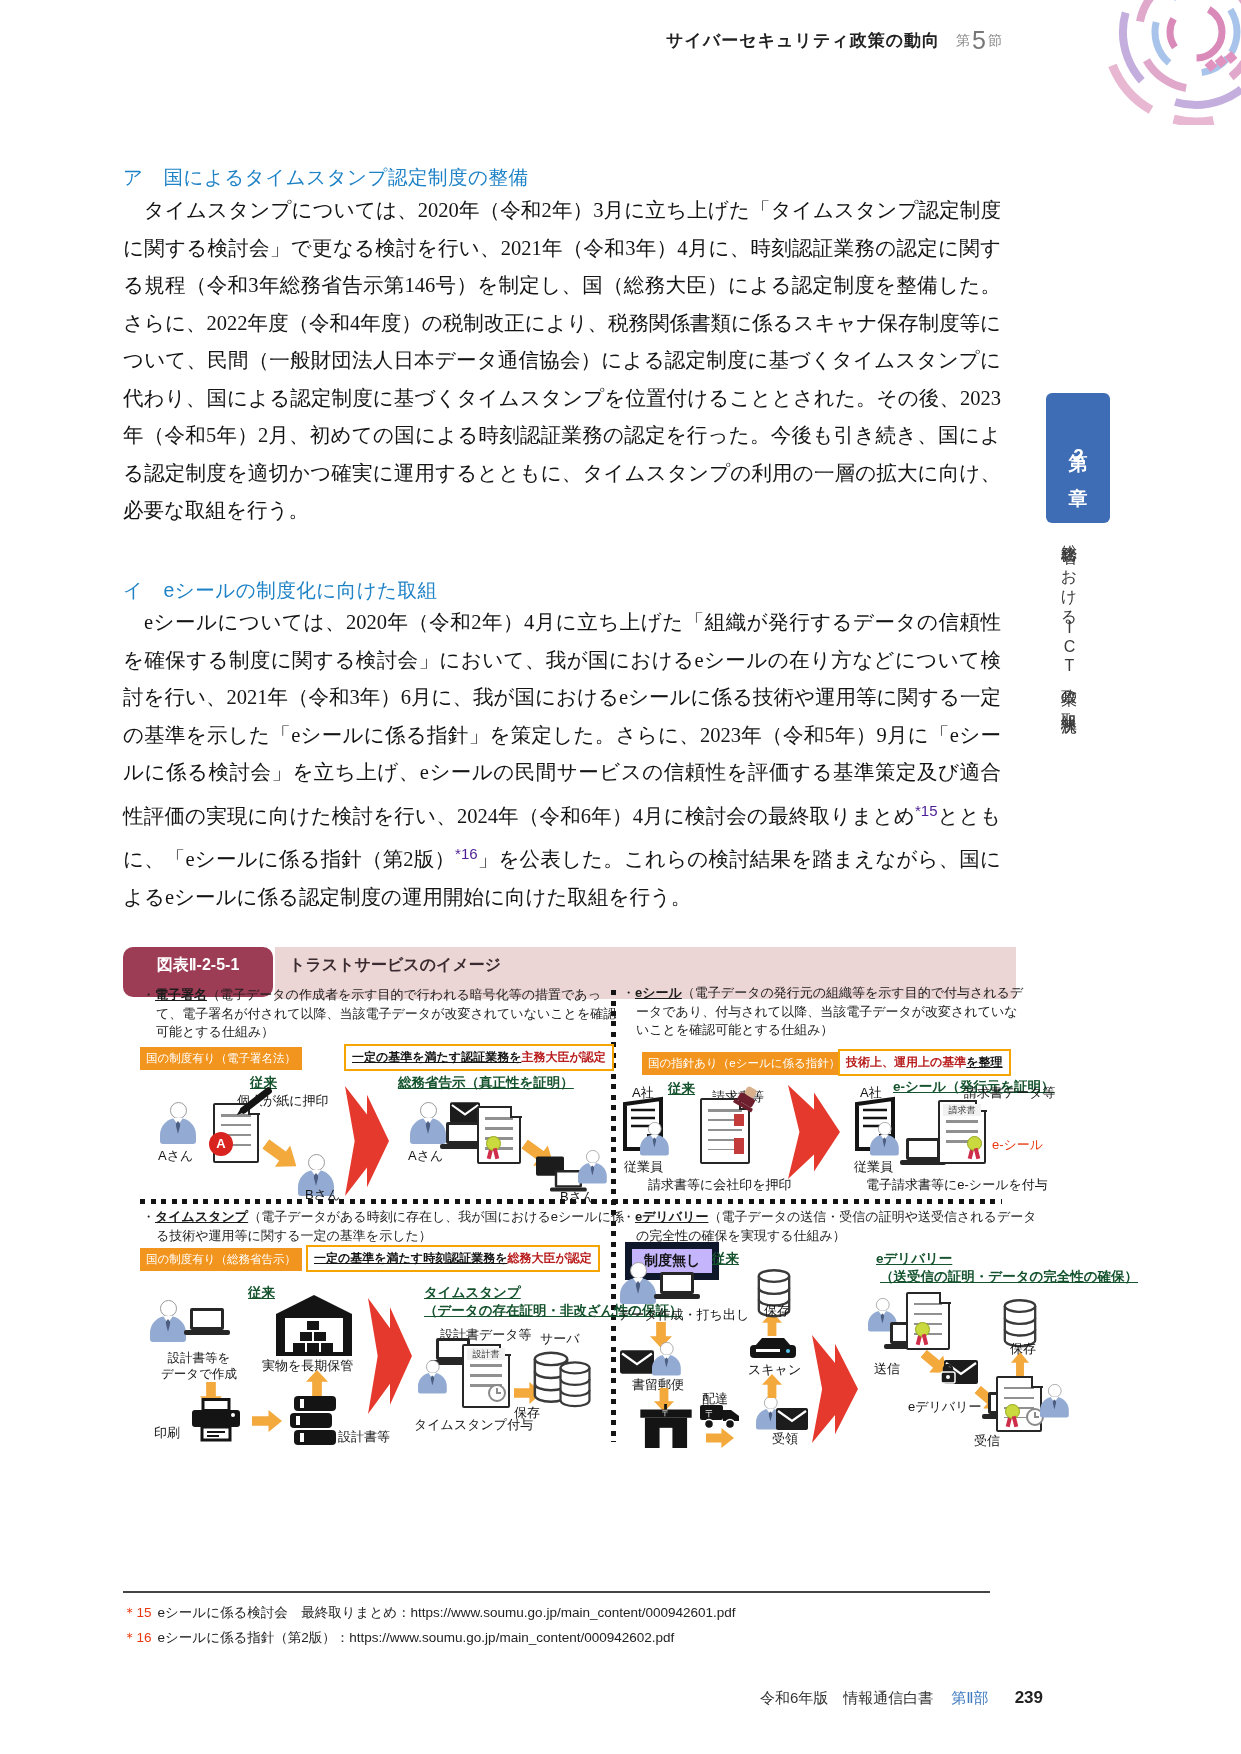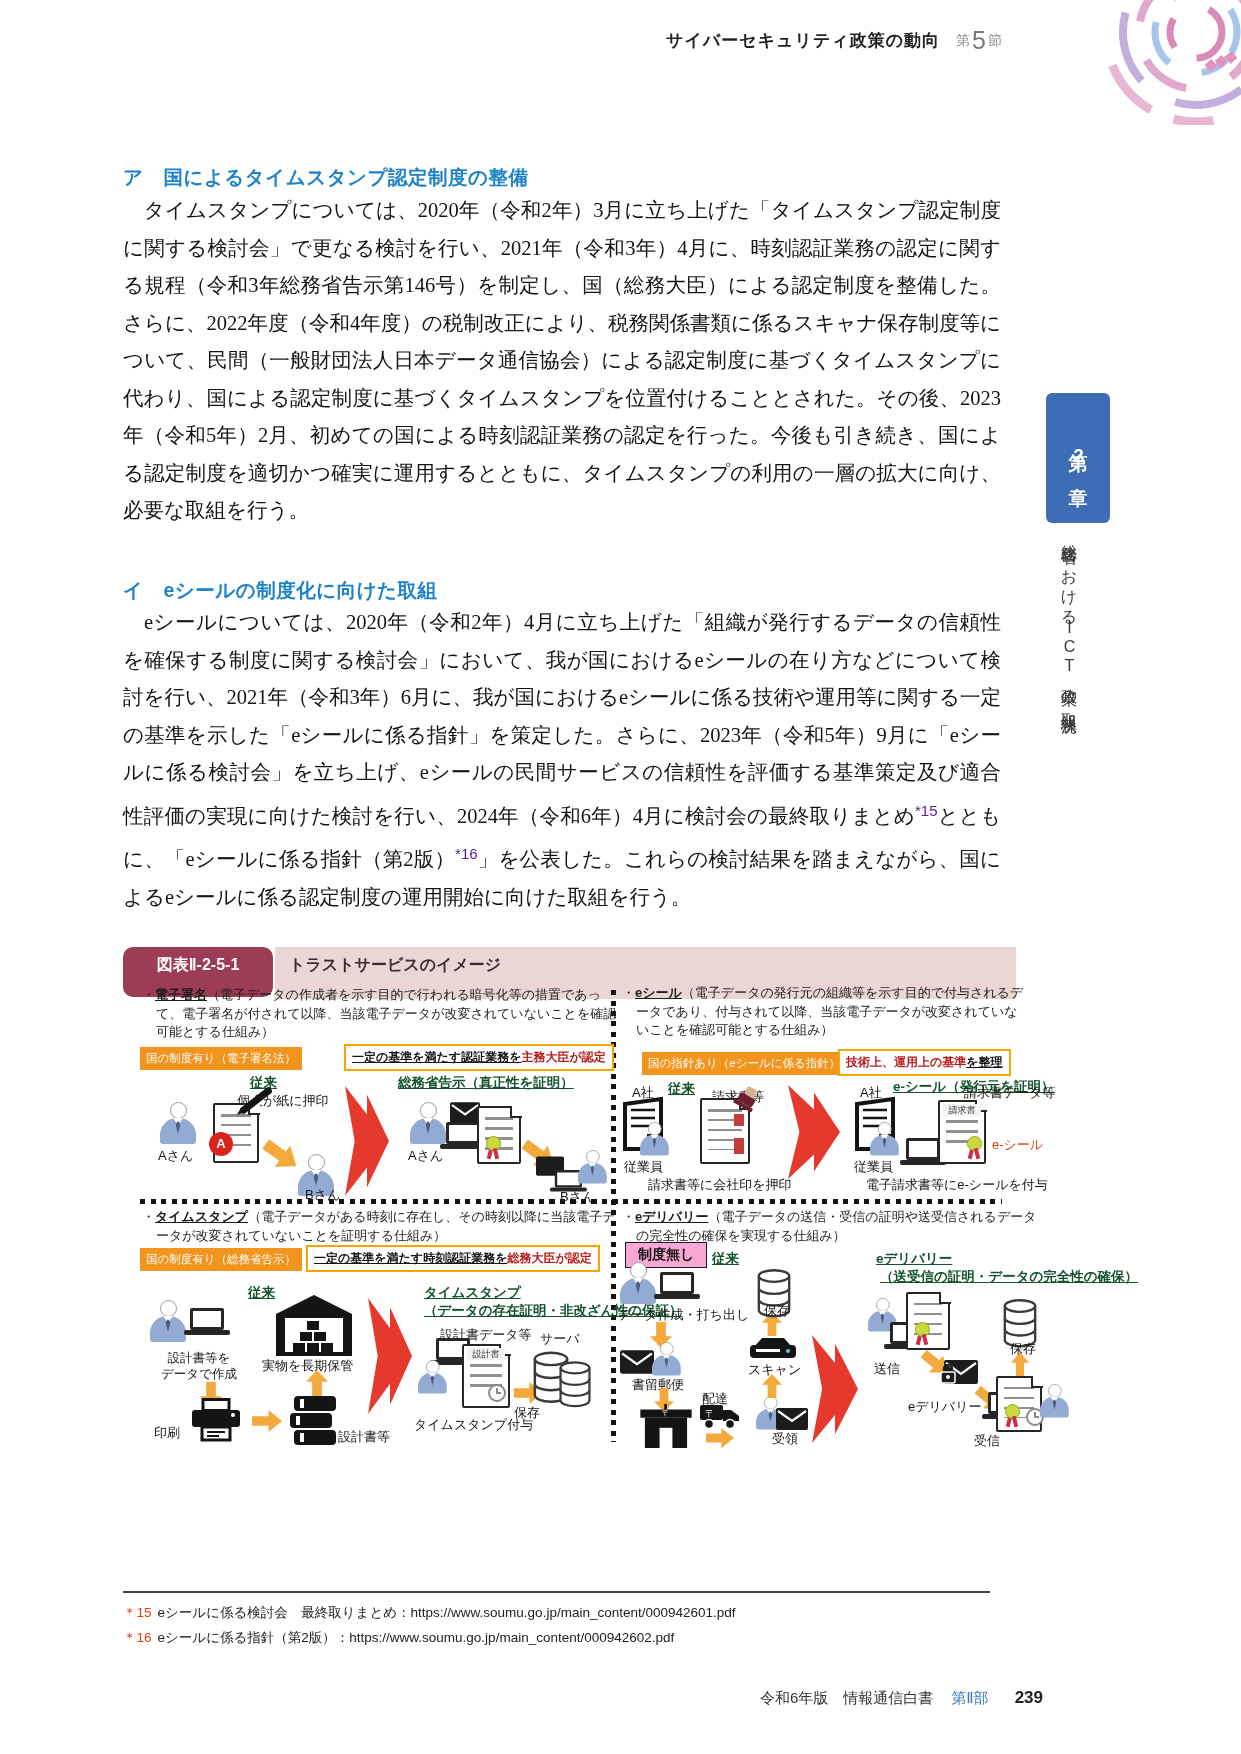--- a/index.html
+++ b/index.html
@@ -15,41 +15,41 @@
   .hdr-sec .num{font-size:25px;color:#777;margin:0 2px}
 
   
   .chapter-tab{left:1046px;top:393px;width:64px;height:130px;background:#3f6db5;border-radius:6px;
     color:#fff;display:flex;align-items:center;justify-content:center;
     writing-mode:vertical-rl;text-orientation:upright;font-size:19px;letter-spacing:6px;font-weight:bold}
   .side-caption{left:1058px;top:532px;height:310px;writing-mode:vertical-rl;text-orientation:upright;
     font-size:16px;color:#3a3a3a;letter-spacing:2px}
 
   
-  .h-blue{color:#1e82c6;font-weight:bold;font-size:19.5px;letter-spacing:.5px}
+  .h-blue{color:#1e82c6;font-weight:normal;font-size:19.5px;letter-spacing:.5px}
   .para{width:878px;font-size:20.5px;line-height:37.5px;color:#141414;text-align:justify}
   .sup{color:#4c1d95;font-size:15px;vertical-align:7px;font-family:"Liberation Sans",sans-serif}
 
   
   .fig-tag{background:#9d3c55;color:#fff;font-weight:bold;font-size:16px;text-align:center;
     line-height:35px;border-radius:10px}
   .fig-strip{background:#ecd5d5;color:#3a2b30;font-size:16px;line-height:35px;padding-left:14px;font-weight:bold}
 
   
   .qdesc{font-size:13px;line-height:18.5px;color:#1c1c1c;padding-left:14px;text-indent:-14px}
   .term{font-weight:bold;text-decoration:underline}
   .badge{background:#f2951f;color:#fff;font-size:11.5px;padding:4px 6px;white-space:nowrap}
   .rulebox{border:2px solid #f5a400;background:#fff;font-size:12px;font-weight:bold;padding:3px 6px;white-space:nowrap;color:#141414}
   .ub{text-decoration:underline}
   .ur{color:#b91c1c;}
   .flowh{font-size:13.5px;font-weight:bold;text-decoration:underline;color:#14532d;white-space:nowrap}
   .cap{font-size:13px;color:#141414;white-space:nowrap}
   .cap2{font-size:12.5px;color:#141414;text-align:center;line-height:16px}
   .redtx{color:#e8380d}
-  .nobox{border:1px solid #0f172a;background:#f9a8d4;font-size:14px;font-weight:bold;color:#141414;padding:3px 12px;white-space:nowrap}
+  .nobox{border:7px solid #0f172a;background:#c4b5fd;font-size:14px;font-weight:bold;color:#141414;padding:3px 12px;white-space:nowrap}
 
   .vdots{background:repeating-linear-gradient(180deg,#141414 0 5px,transparent 5px 10.5px);width:5px}
   .hdots{background:repeating-linear-gradient(90deg,#141414 0 5px,transparent 5px 10.5px);height:5px}
 
   .arrow-o{background:#f3a93c;display:block;
     clip-path:polygon(0 28%,55% 28%,55% 0,100% 50%,55% 100%,55% 72%,0 72%)}
   .arrow-r{background:#e6392e;display:block;
     clip-path:polygon(0 0,50% 26%,50% 8%,100% 50%,50% 92%,50% 74%,0 100%,22% 50%)}
 
   
@@ -253,21 +253,21 @@
     <i class="lines" style="top:18px"></i>
       <i class="fold"></i>
     <span class="tagtxt">請求書</span>
     <i class="seal" style="right:2px;bottom:2px">
         <i></i>
       </i>
   </span>
   <div class="abs cap redtx" style="left:992px;top:1136px">e-シール</div>
   <div class="abs cap" style="left:866px;top:1176px">電子請求書等にe-シールを付与</div>
 
-  <div class="abs qdesc" style="left:142px;top:1208px;width:468px"><span>・</span><span class="term">タイムスタンプ</span><span>（電子データがある時刻に存在し、その時刻以降に当該電子データが改変されていないことを証明する仕組み）</span></div>
+  <div class="abs qdesc" style="left:142px;top:1208px;width:468px"><span>・</span><span class="term">タイムスタンプ</span><span>（電子データがある時刻に存在し、我が国におけるeシールに係る技術や運用等に関する一定の基準を示した）</span></div>
   <div class="abs badge" style="left:140px;top:1248px">国の制度有り（総務省告示）</div>
   <div class="abs rulebox" style="left:306px;top:1245px"><span class="ub">一定の基準を満たす時刻認証業務を</span><span class="ur">総務大臣が認定</span></div>
 
   <div class="abs flowh" style="left:248px;top:1284px">従来</div>
   <span class="abs person" style="left:150px;top:1300px">
       <i class="ph"></i>
       <i class="pb"></i>
     </span>
   <span class="abs laptop" style="left:184px;top:1308px">
       <i class="scr"></i>

